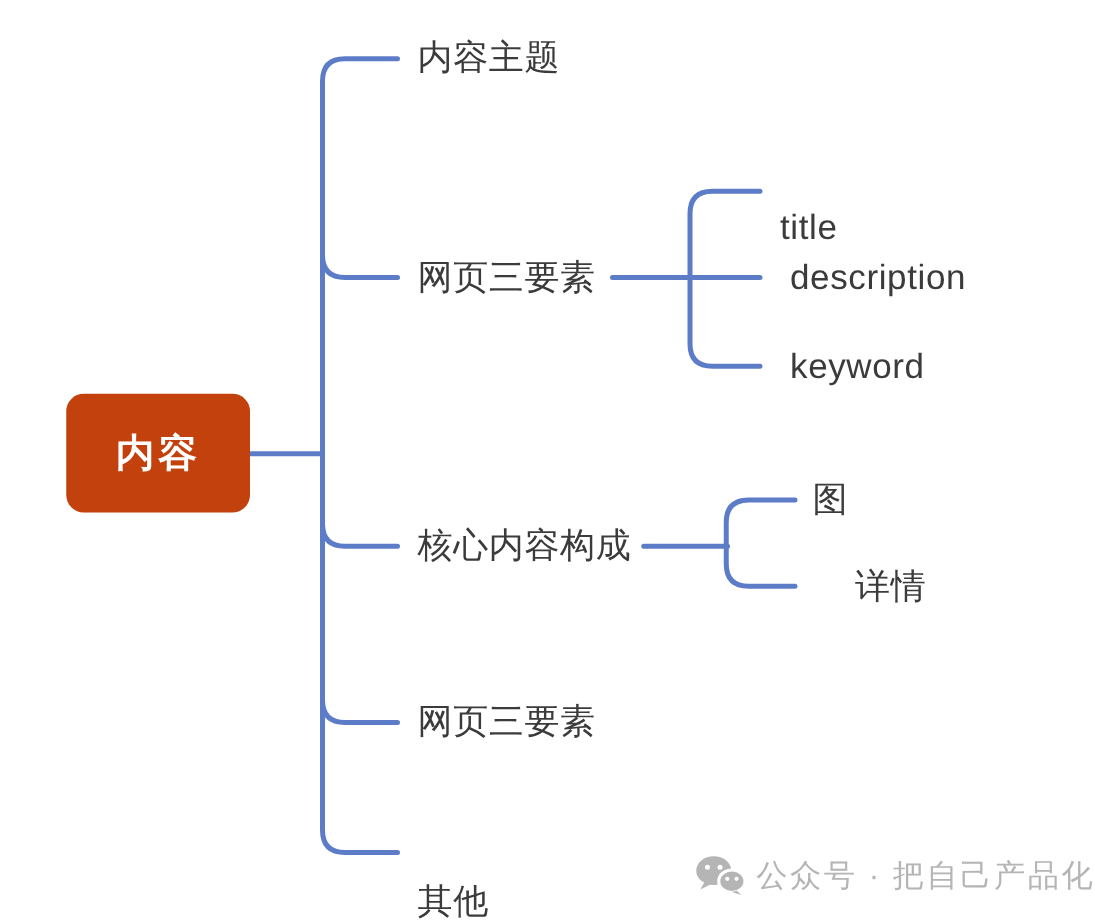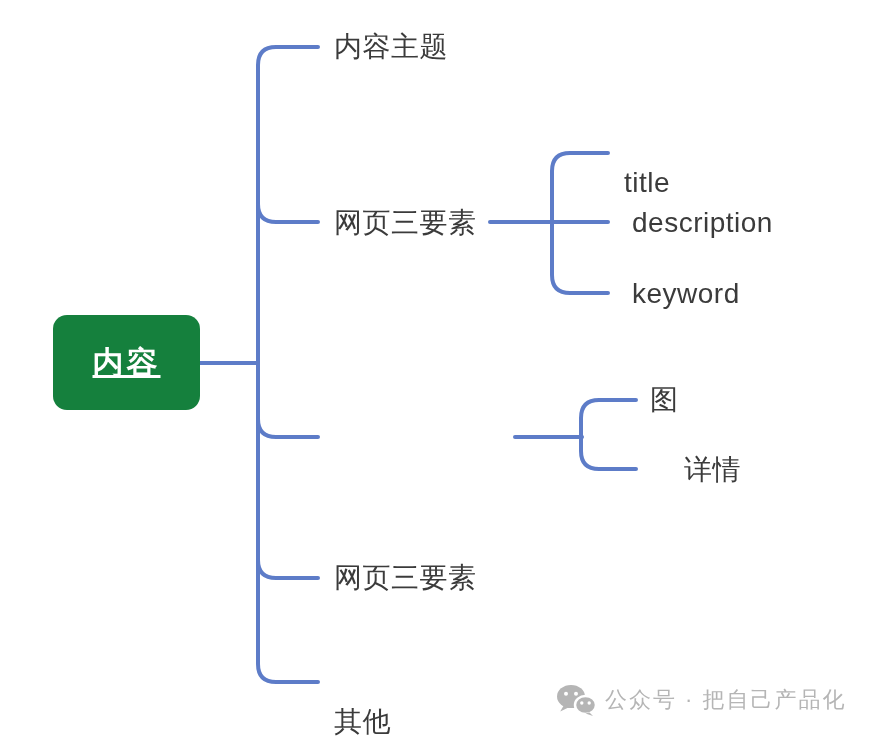--- a/index.html
+++ b/index.html
@@ -41,23 +41,23 @@
     justify-content: center;
     font-size: 31px;
     font-weight: bold;
     letter-spacing: 3px;
     cursor: default;
   }
   .watermark {
     position: absolute;
     left: 556px; top: 684px;
     display: flex;
-    align-items: center;
+    align-items: flex-start;
     gap: 9px;
-    font-size: 22px;
+    font-size: 25px;
     letter-spacing: 2px;
     white-space: nowrap;
     cursor: default;
   }
   .watermark svg { display: block; }
 </style>
 </head>
 <body>
 
 <div class="canvas">
@@ -76,26 +76,27 @@
 
     <path d="M490 222 H608" stroke="#5d7cc8"></path>
 
     <path d="M608 153 H570 Q552 153 552 171 V275 Q552 293 570 293 H608" stroke="#5d7cc8"></path>
 
     <path d="M515 437 H582" stroke="#5d7cc8"></path>
 
     <path d="M636 400 H599 Q581 400 581 418 V451 Q581 469 599 469 H636" stroke="#5d7cc8"></path>
   </svg>
 
-  <div class="root-node" style="background: #15803d; color: rgb(255, 255, 255); text-decoration: underline;">
+  <div class="root-node" style="background: #c2410c; color: rgb(255, 255, 255);">
     <span>内容</span>
   </div>
 
   <div class="label" style="left: 334px; top: 47px; color: rgb(59, 59, 59);">内容主题</div>
   <div class="label" style="left: 334px; top: 223px; color: rgb(59, 59, 59);">网页三要素</div>
+  <div class="label" style="left: 334px; top: 437px; color: rgb(59, 59, 59);">核心内容构成</div>
   <div class="label" style="left: 334px; top: 578px; color: rgb(59, 59, 59);">网页三要素</div>
   <div class="label" style="left: 334px; top: 722px; color: rgb(59, 59, 59);">其他</div>
 
   <div class="label" style="left: 624px; top: 152px; color: rgb(59, 59, 59); margin-top: 31px;">title</div>
   <div class="label" style="left: 632px; top: 223px; color: rgb(59, 59, 59);">description</div>
   <div class="label" style="left: 632px; top: 294px; color: rgb(59, 59, 59);">keyword</div>
 
   <div class="label" style="left: 650px; top: 400px; color: rgb(59, 59, 59);">图</div>
   <div class="label" style="left: 684px; top: 470px; color: rgb(59, 59, 59);">详情</div>
 

